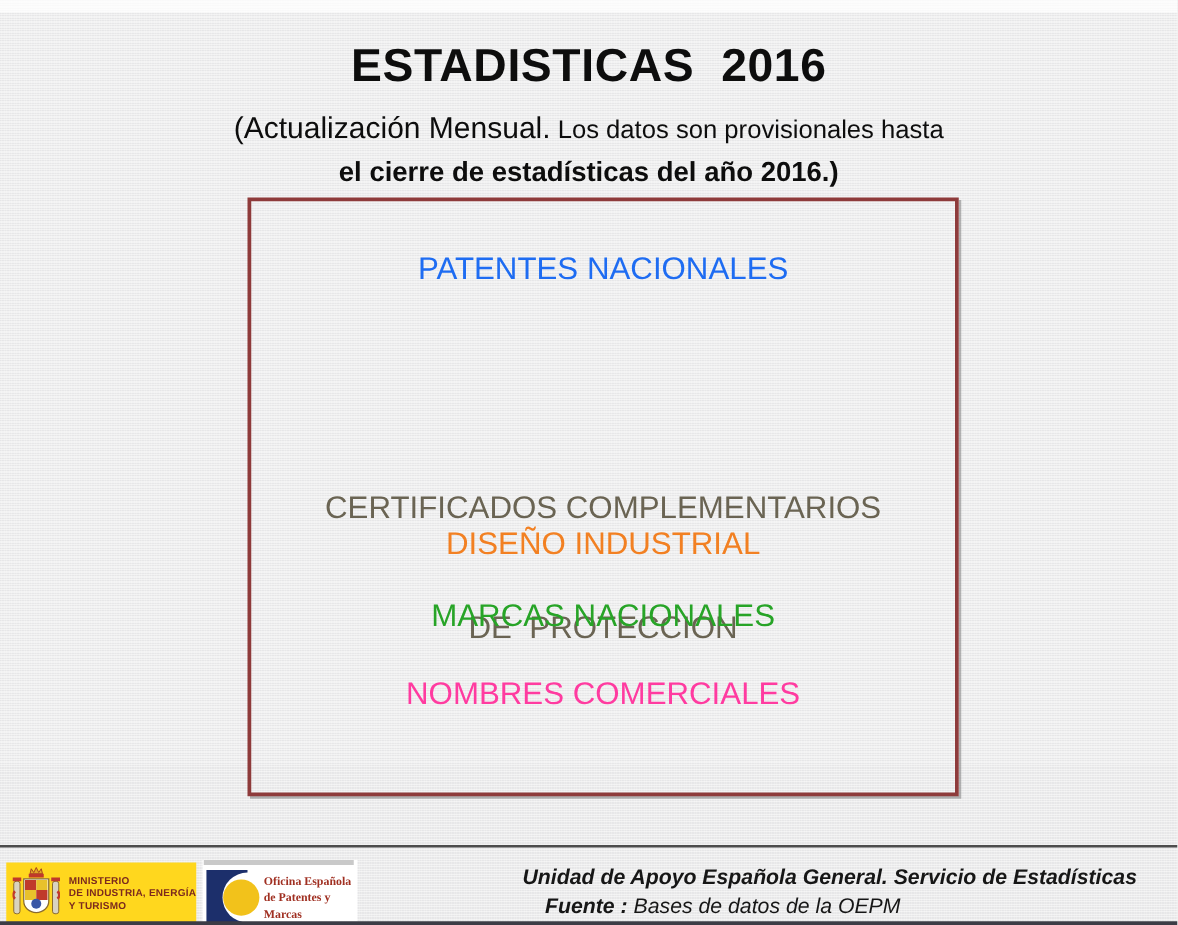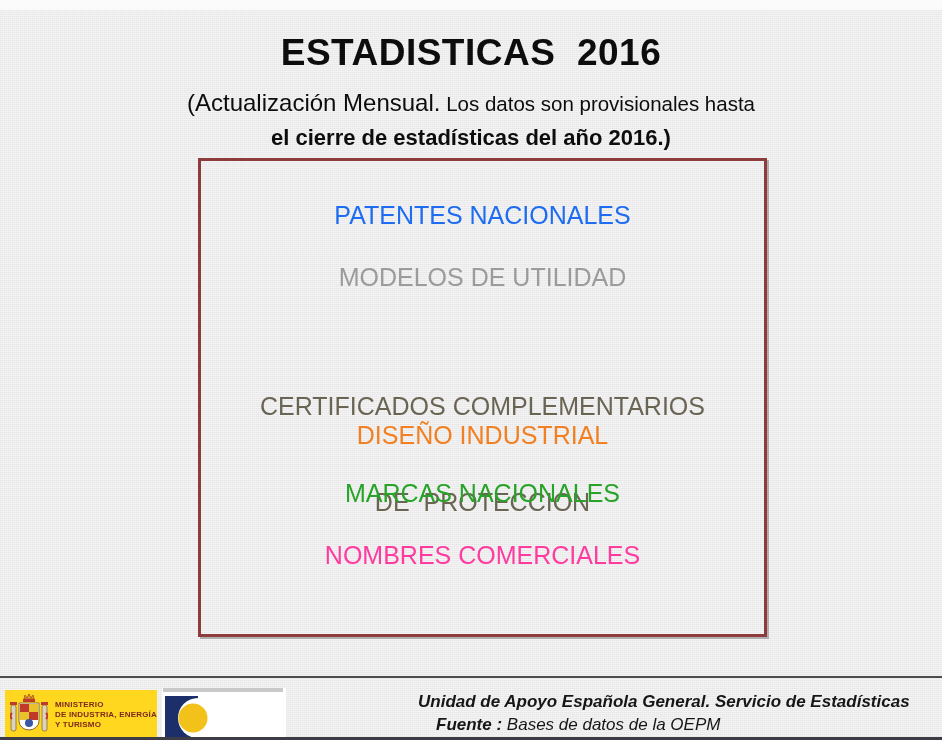--- a/index.html
+++ b/index.html
@@ -76,21 +76,20 @@
   <div class="top-margin"></div>
 
   <div class="header">
     <div class="title">ESTADISTICAS  2016</div>
     <div class="subtitle-line"><span class="subtitle-big">(Actualización Mensual.</span><span class="subtitle-small"> Los datos son provisionales hasta</span></div>
     <div class="subtitle-line2">el cierre de estadísticas del año 2016.)</div>
   </div>
 
   <div class="menu-box">
     <div class="menu-item mi-patentes">PATENTES NACIONALES</div>
-    <div class="menu-item mi-modelos">MODELOS DE UTILIDAD</div>
     <div class="menu-item mi-cert">
       <div>CERTIFICADOS COMPLEMENTARIOS</div>
       <div>DE  PROTECCION</div>
     </div>
     <div class="menu-item mi-diseno">DISEÑO INDUSTRIAL</div>
     <div class="menu-item mi-marcas">MARCAS NACIONALES</div>
     <div class="menu-item mi-nombres">NOMBRES COMERCIALES</div>
   </div>
 
   <div class="footer-divider"></div>
@@ -123,20 +122,24 @@
     </div>
   </div>
 
   <div class="oepm-logo">
     <div class="oepm-gray-strip"></div>
     <svg class="oepm-mark" width="44" height="44" viewBox="0 0 44 44">
       <rect x="0" y="0" width="33" height="44" fill="#1c2f6b"></rect>
       <circle cx="33" cy="22" r="20" fill="#ffffff"></circle>
       <circle cx="28" cy="22" r="14.5" fill="#f2c21b"></circle>
     </svg>
+    <div class="oepm-text">
+      <div>Oficina Española</div>
+      <div>de Patentes y Marcas</div>
+    </div>
   </div>
 
   <div class="footer-credit">
     <div class="credit-line1">Unidad de Apoyo Española General. Servicio de Estadísticas</div>
     <div class="credit-line2"><span class="fuente-label">Fuente :</span><span> Bases de datos de la OEPM</span></div>
   </div>
 
   <div class="bottom-stripe"></div>
 
 </div>

